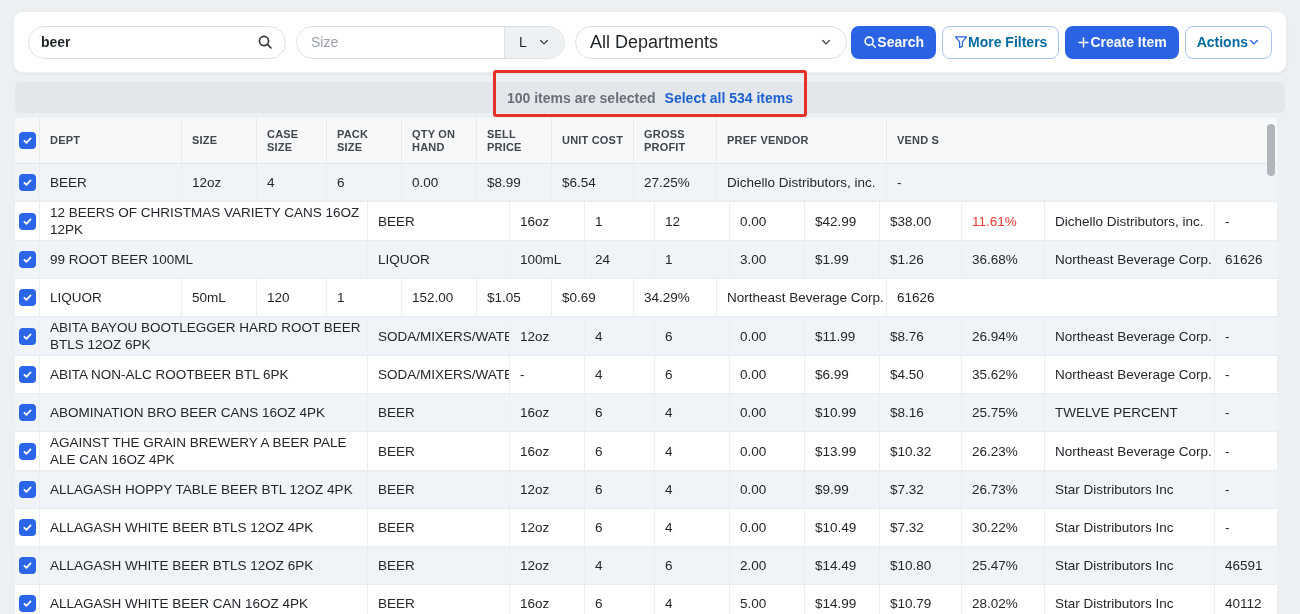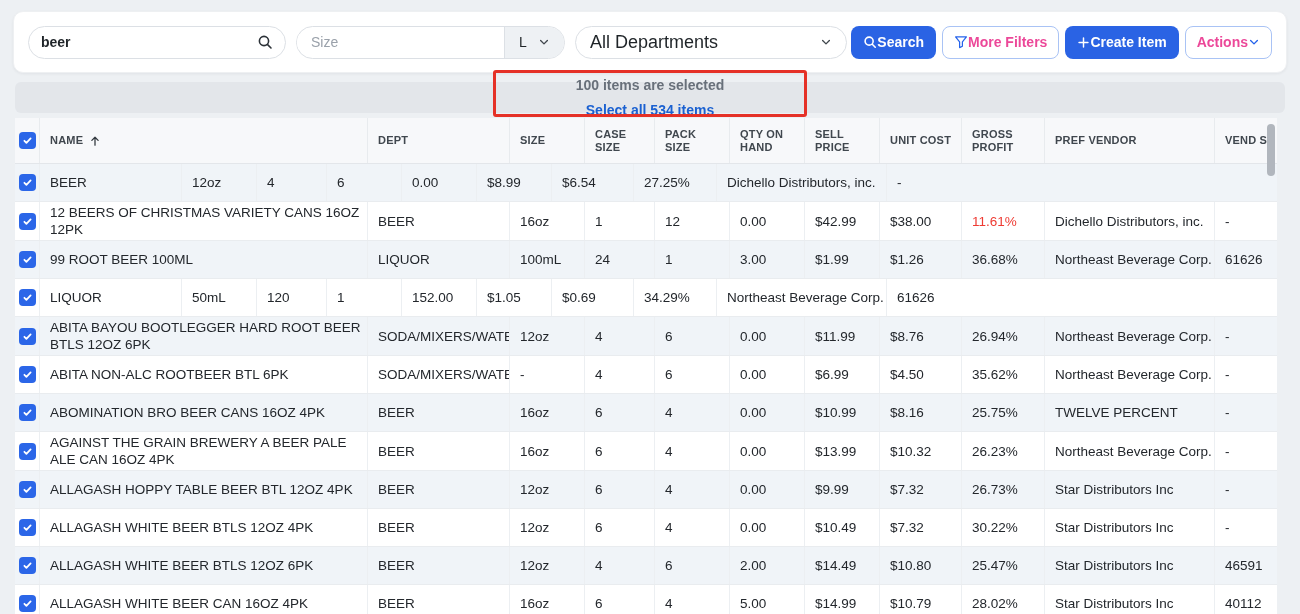--- a/index.html
+++ b/index.html
@@ -41,30 +41,30 @@
     width:272px; margin-left:10px; padding:3px 14px;
     justify-content:space-between; font-size:18px; color:#1f2428; cursor:pointer;
   }
   .btn {
     height:33px; border-radius:8px; display:inline-flex; align-items:center;
     font-size:14px; font-weight:700; padding:0 11px; cursor:pointer;
     border:1px solid transparent; white-space:nowrap;
     font-family:"Liberation Sans",sans-serif;
   }
   .btn-primary { background:#2a63e4; color:#fff; }
-  .btn-outline { background:#fff; color:#ec4899; border-color:#a9c3f5; }
+  .btn-outline { background:#fff; color:#0369a1; border-color:#a9c3f5; }
   .btn + .btn { margin-left:6px; }
   .btn-search { margin-left:auto; }
   .icon { display:inline-flex; flex-shrink:0; }
   
   .banner {
     position:absolute; left:15px; top:82px; width:1270px; height:31px;
     background:#e3e6ea; border-radius:6px;
     display:flex; align-items:center; justify-content:center; gap:9px;
-    font-size:14px; font-weight:700;flex-direction:column;
+    font-size:14px; font-weight:700;
   }
   .banner-text { color:#68707a; }
   .banner-link { color:#1b61d1; cursor:pointer; }
   .annotation-box {
     position:absolute; left:493px; top:70px; width:314px; height:47px;
     border:3px solid #e53127; border-radius:3px; z-index:9; pointer-events:none;
   }
   
   .table {
     position:absolute; left:15px; top:118px; width:1262px; height:496px;
@@ -195,28 +195,20 @@
 
 <div class="table">
   <div class="thead">
     <div class="th c-check">
       <span class="cb">
         <svg width="11" height="11" viewBox="0 0 12 12" fill="none" stroke="#fff" stroke-width="1.9" stroke-linecap="round" stroke-linejoin="round">
             <path d="M2.6 6.3l2.2 2.3L9.4 3.6"></path>
           </svg>
       </span>
     </div>
-    <div class="th c-name">
-      <span>NAME</span>
-      <span class="icon">
-        <svg width="12" height="12" viewBox="0 0 16 16" fill="none" stroke="#33393f" stroke-width="1.7" stroke-linecap="round" stroke-linejoin="round">
-            <path d="M8 13.5V3M3.8 7.2L8 3l4.2 4.2"></path>
-          </svg>
-      </span>
-    </div>
     <div class="th c-dept">DEPT</div>
     <div class="th c-size">SIZE</div>
     <div class="th c-case">CASE
 SIZE</div>
     <div class="th c-pack">PACK
 SIZE</div>
     <div class="th c-qty">QTY ON
 HAND</div>
     <div class="th c-sell">SELL PRICE</div>
     <div class="th c-unit">UNIT COST</div>

